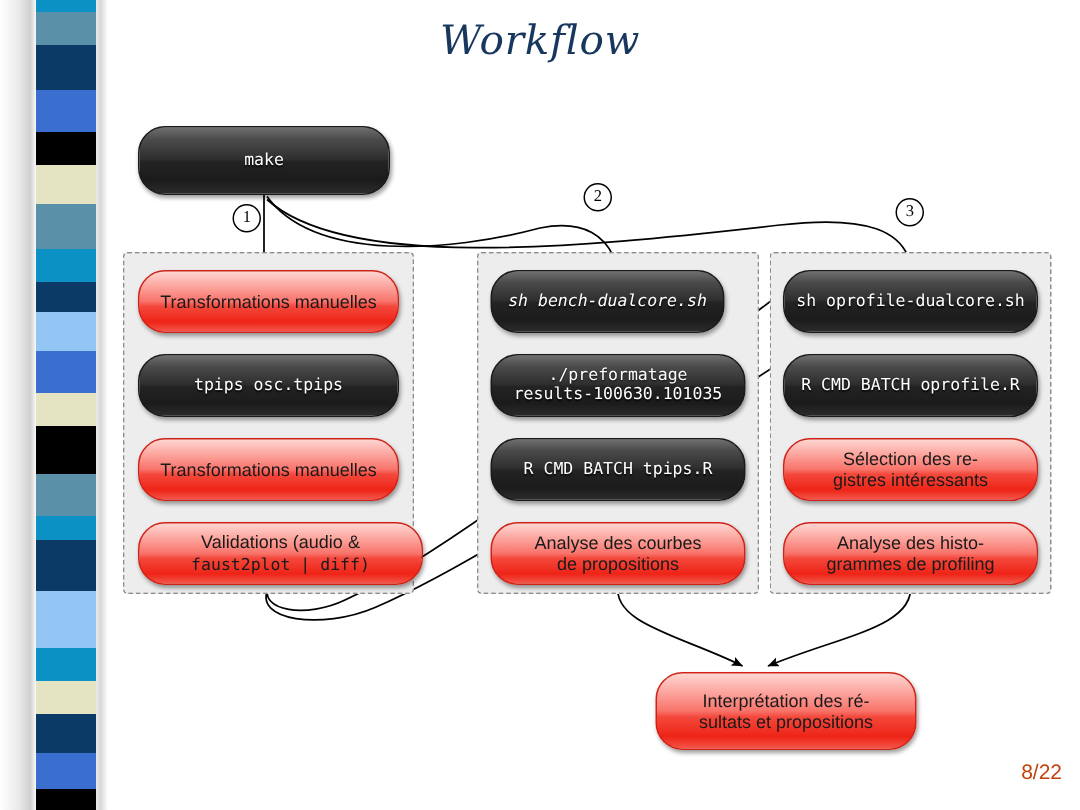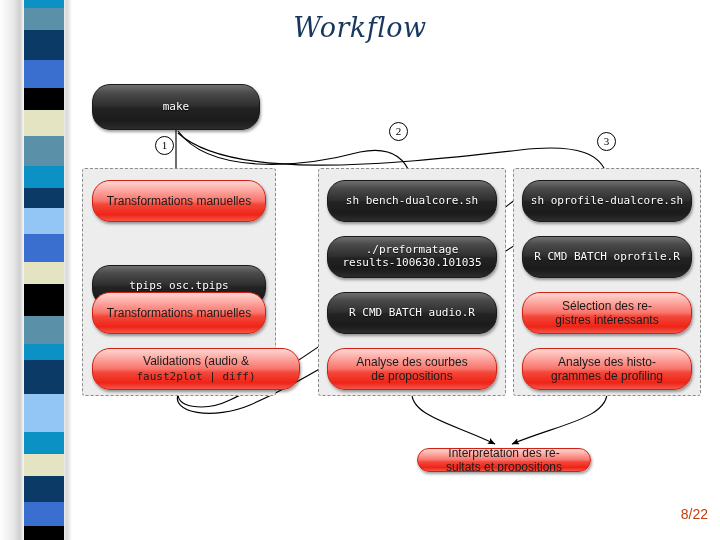--- a/index.html
+++ b/index.html
@@ -232,58 +232,58 @@
 
   <div class="step-marker" id="marker-1" style="left: 155px; top: 136px;">1</div>
   <div class="step-marker" id="marker-2" style="left: 389px; top: 122px;">2</div>
   <div class="step-marker" id="marker-3" style="left: 597px; top: 132px;">3</div>
 
   <div id="groups-host">
       <div class="group-box" style="left: 82px; top: 168px; width: 194px; height: 228px;"></div>
       <div class="node pink" style="left: 92px; top: 180px; width: 174px; height: 42px;">
         <span class="label">Transformations manuelles</span>
       </div>
-      <div class="node dark" style="left: 92px; top: 236px; width: 174px; height: 42px; margin-top: 29px;">
+      <div class="node dark" style="left: 92px; top: 236px; width: 174px; height: 42px;">
         <span class="label">tpips osc.tpips</span>
       </div>
       <div class="node pink" style="left: 92px; top: 292px; width: 174px; height: 42px;">
         <span class="label">Transformations manuelles</span>
       </div>
-      <div class="node pink mono-line2" style="left: 92px; top: 348px; width: 208px; height: 42px; justify-content: center;">
+      <div class="node pink mono-line2" style="left: 92px; top: 348px; width: 190px; height: 42px; justify-content: center;">
         <span class="label"><span class="l1">Validations (audio &amp;</span><br><span class="l2">faust2plot | diff)</span></span>
       </div>
       <div class="group-box" style="left: 318px; top: 168px; width: 188px; height: 228px;"></div>
-      <div class="node dark" style="left: 327px; top: 180px; width: 170px; height: 42px;">
+      <div class="node dark" style="left: 327px; top: 180px; width: 156px; height: 42px; font-style: italic;">
         <span class="label">sh bench-dualcore.sh</span>
       </div>
       <div class="node dark" style="left: 327px; top: 236px; width: 170px; height: 42px;">
         <span class="label"><span class="l1">./preformatage</span><br><span class="l2">results-100630.101035</span></span>
       </div>
       <div class="node dark" style="left: 327px; top: 292px; width: 170px; height: 42px;">
-        <span class="label">R CMD BATCH audio.R</span>
+        <span class="label">R CMD BATCH tpips.R</span>
       </div>
       <div class="node pink" style="left: 327px; top: 348px; width: 170px; height: 42px; text-align: center;">
         <span class="label"><span class="l1">Analyse des courbes</span><br><span class="l2">de propositions</span></span>
       </div>
       <div class="group-box" style="left: 513px; top: 168px; width: 188px; height: 228px;"></div>
       <div class="node dark" style="left: 522px; top: 180px; width: 170px; height: 42px;">
         <span class="label">sh oprofile-dualcore.sh</span>
       </div>
       <div class="node dark" style="left: 522px; top: 236px; width: 170px; height: 42px;">
         <span class="label">R CMD BATCH oprofile.R</span>
       </div>
       <div class="node pink" style="left: 522px; top: 292px; width: 170px; height: 42px;">
         <span class="label"><span class="l1">Sélection des re-</span><br><span class="l2">gistres intéressants</span></span>
       </div>
       <div class="node pink" style="left: 522px; top: 348px; width: 170px; height: 42px;">
         <span class="label"><span class="l1">Analyse des histo-</span><br><span class="l2">grammes de profiling</span></span>
       </div>
     </div>
 
-  <div class="node pink" id="node-interpretation" style="left: 417px; top: 448px; width: 174px; height: 24px;">
+  <div class="node pink" id="node-interpretation" style="left: 437px; top: 448px; width: 174px; height: 52px;">
     <span class="label">
       <span class="l1">Interprétation des ré-</span><br>
       <span class="l2">sultats et propositions</span>
     </span>
   </div>
 </div>
 
 <div id="page-number">8/22</div>
 
 </body></html>

